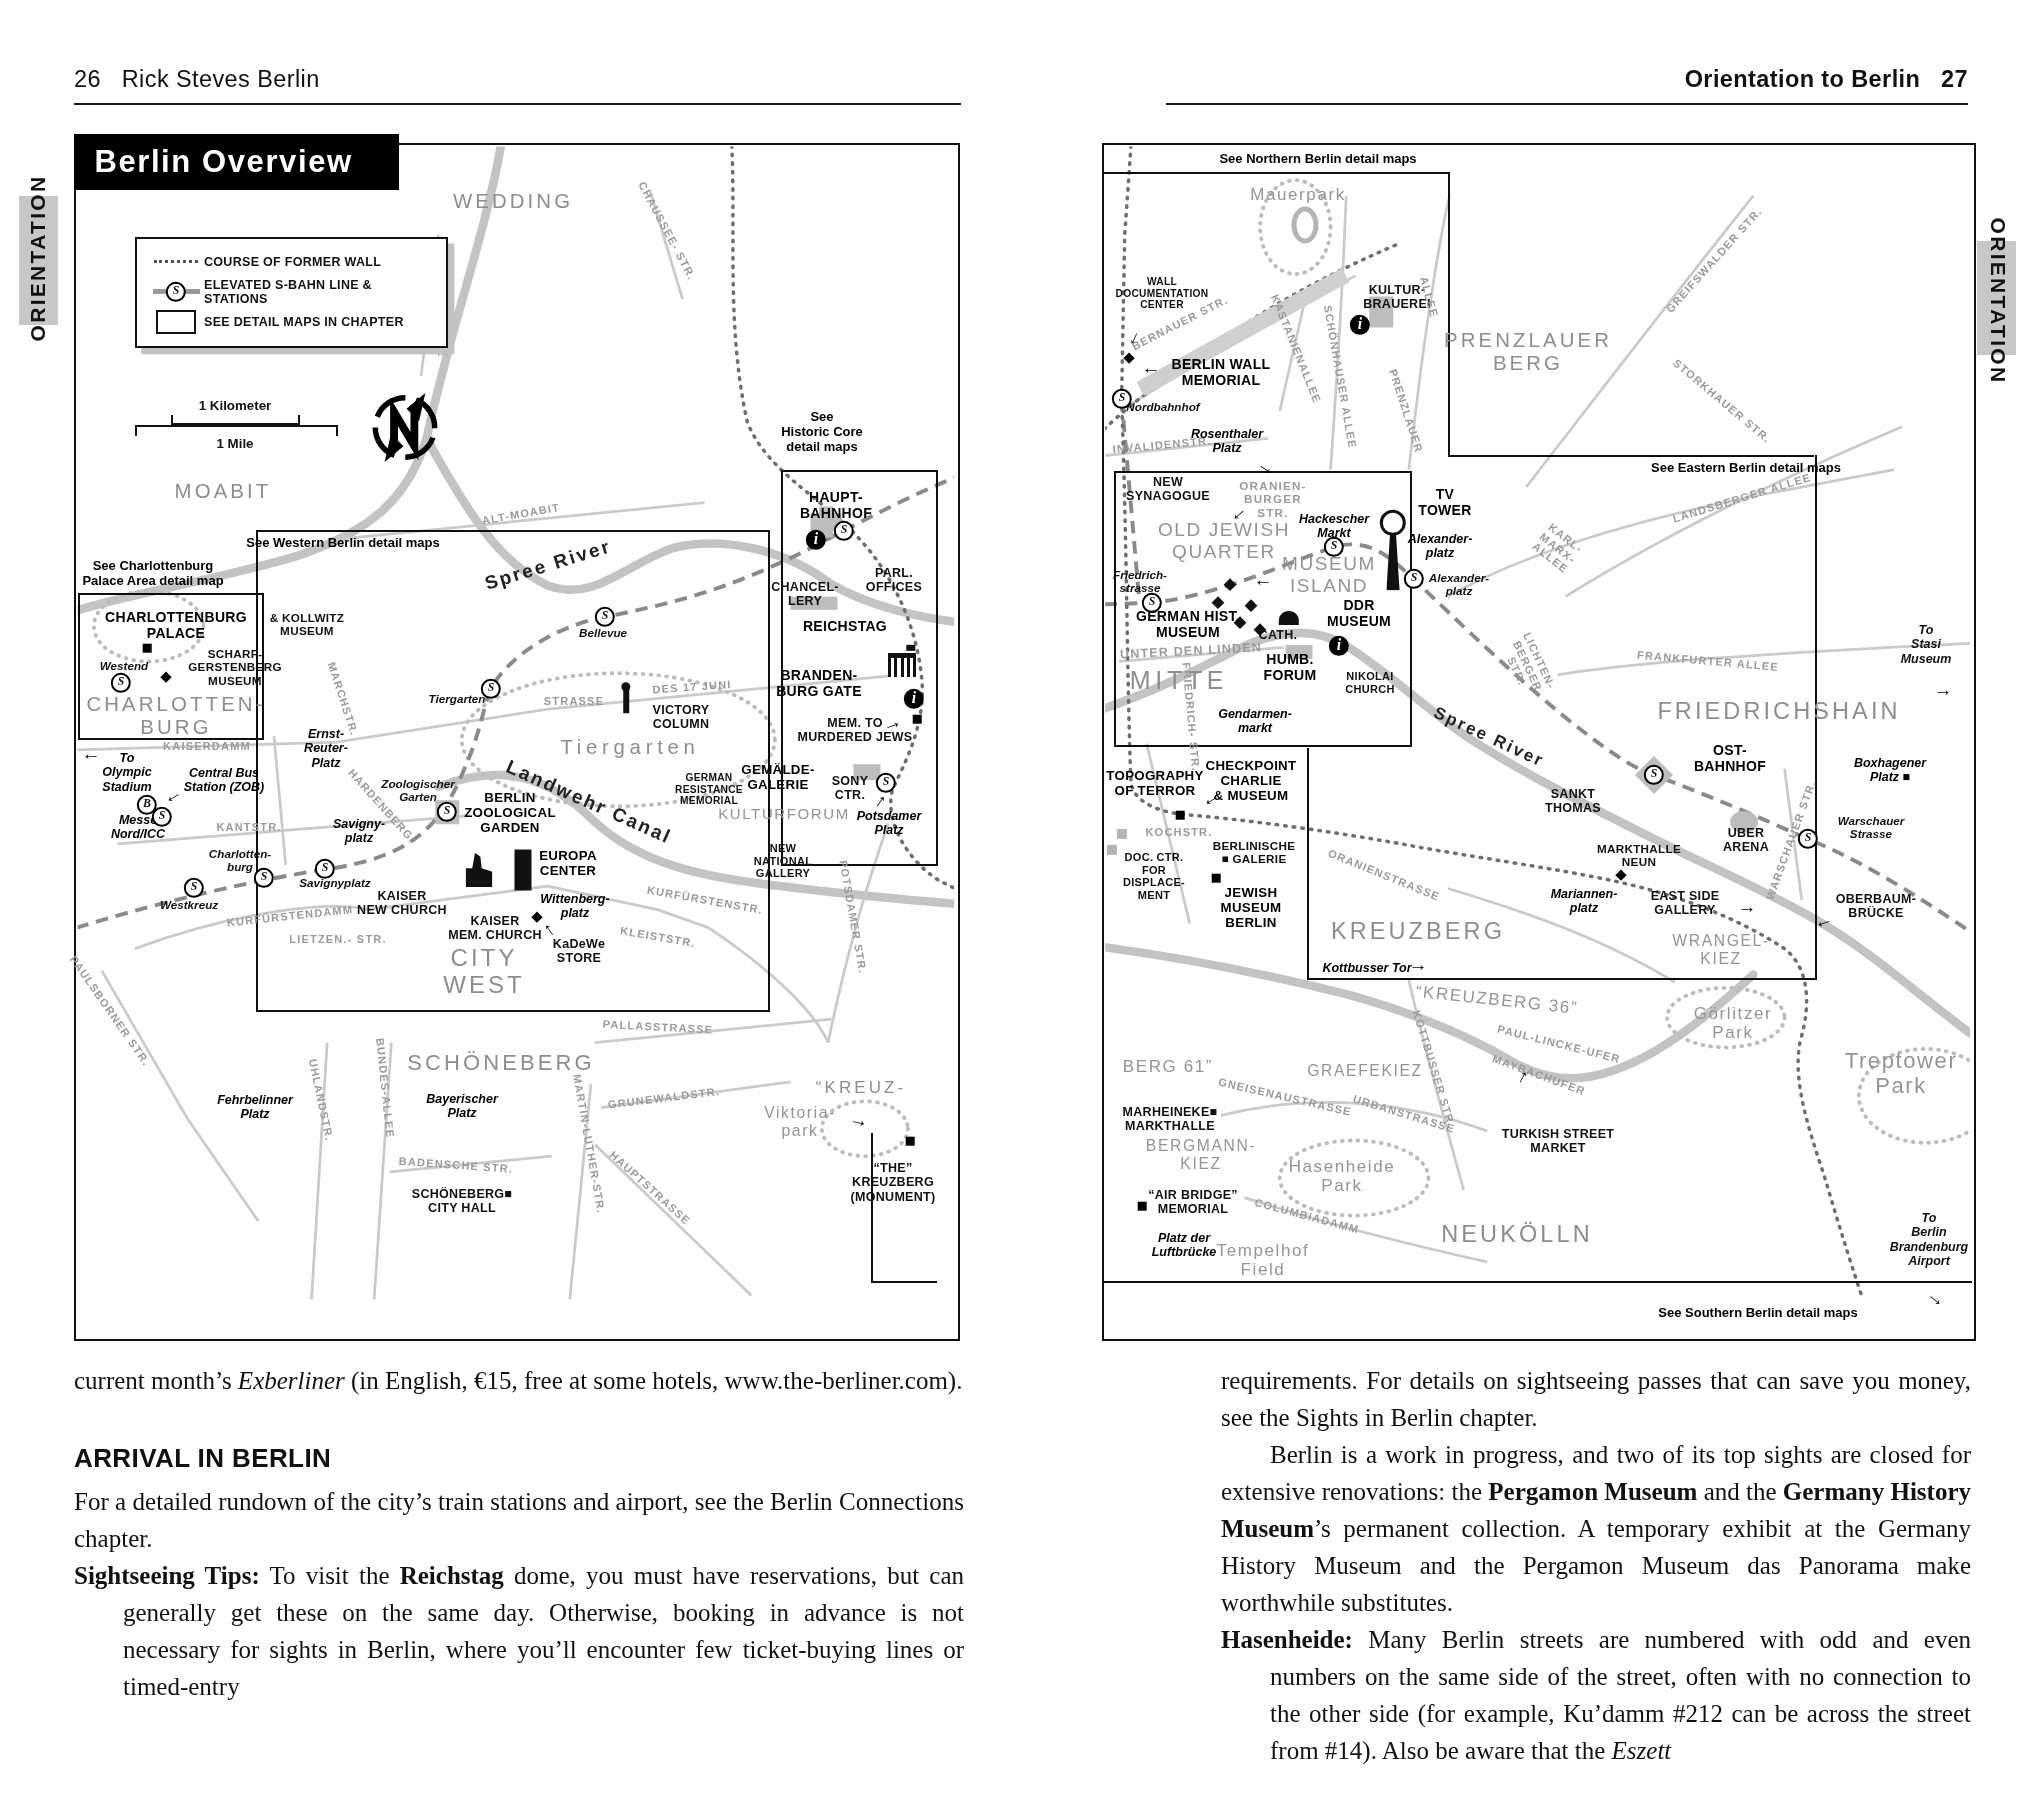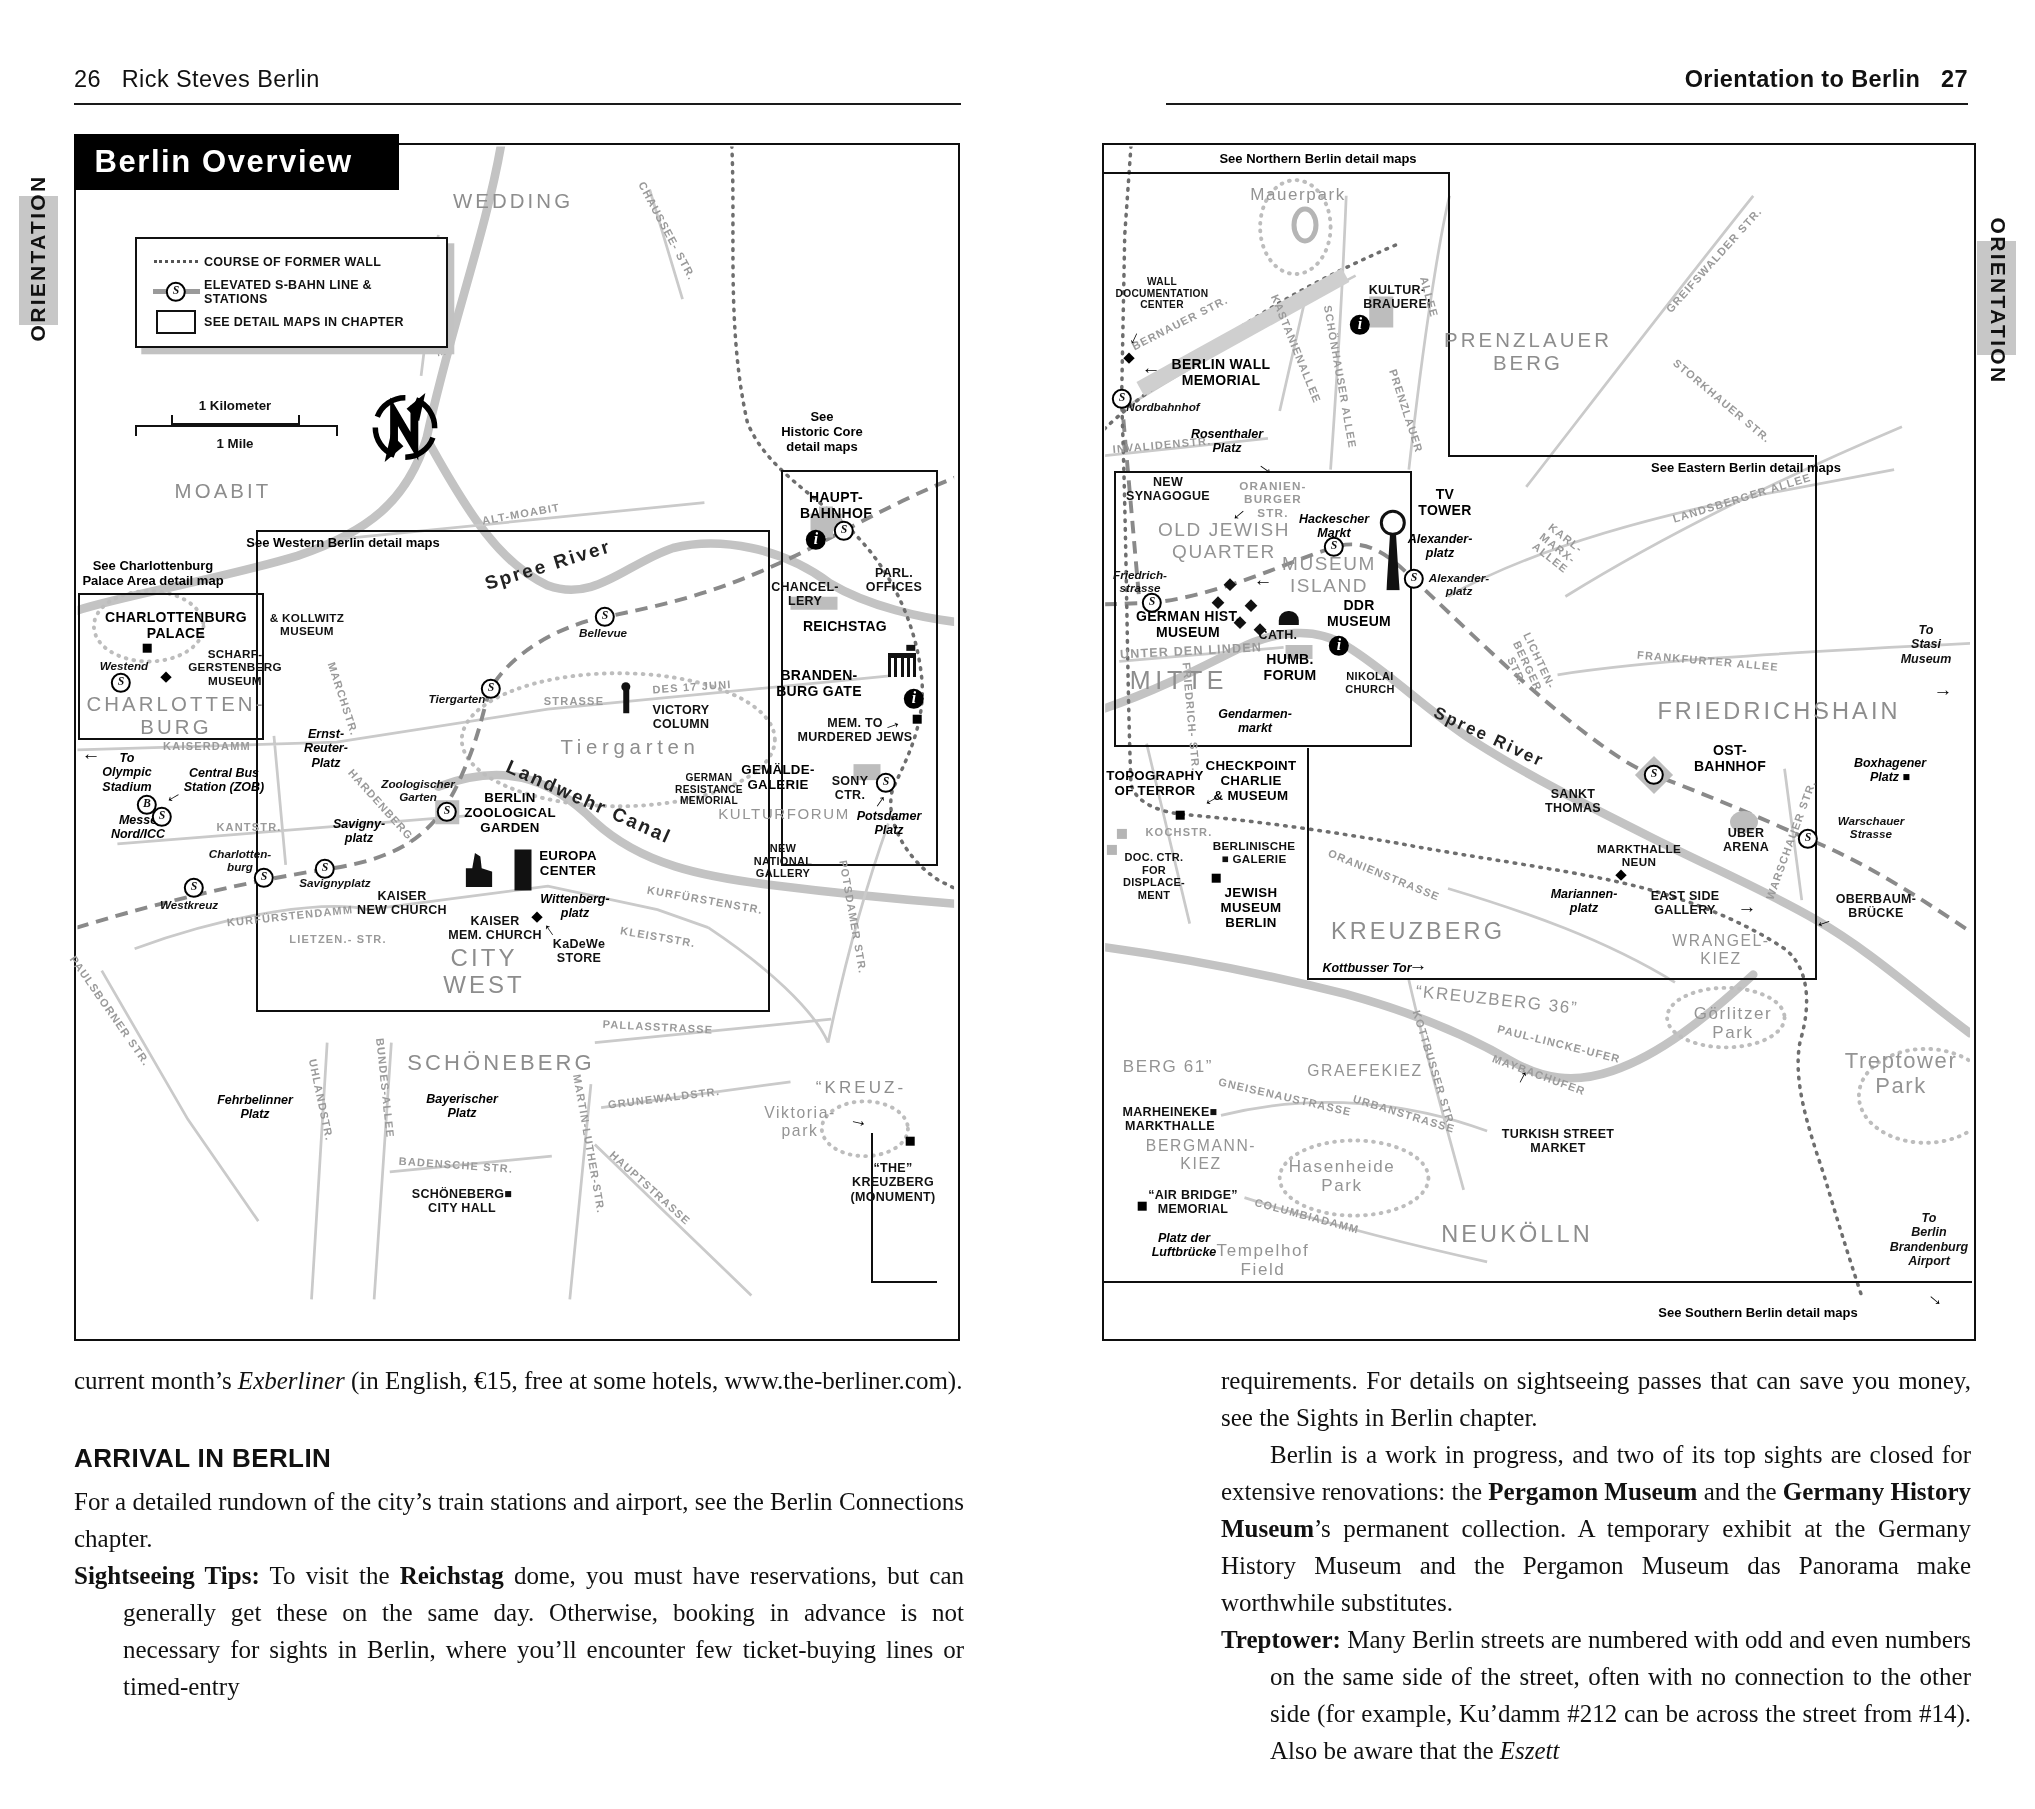--- a/index.html
+++ b/index.html
@@ -513,15 +513,15 @@
 
 <div class="col" style="left:74px;top:1362px;width:890px">
   <p>current month’s <i>Exberliner</i> (in English, €15, free at some hotels, www.the-berliner.com).</p>
   <h3>ARRIVAL IN BERLIN</h3>
   <p>For a detailed rundown of the city’s train stations and airport, see the Berlin Connections chapter.</p>
   <p class="hang"><b>Sightseeing Tips:</b> To visit the <b>Reichstag</b> dome, you must have reservations, but can generally get these on the same day. Otherwise, booking in advance is not necessary for sights in Berlin, where you’ll encounter few ticket-buying lines or timed-entry</p>
 </div>
 <div class="col" style="left:1172px;top:1362px;width:799px">
   <p style="padding-left:49px">requirements. For details on sightseeing passes that can save you money, see the Sights in Berlin chapter.</p>
   <p class="ind" style="padding-left:49px">Berlin is a work in progress, and two of its top sights are closed for extensive renovations: the <b>Pergamon Museum</b> and the <b>Germany History Museum</b>’s permanent collection. A temporary exhibit at the Germany History Museum and the Pergamon Museum das Panorama make worthwhile substitutes.</p>
-  <p class="hang" style="margin-left:49px"><b>Treptower:</b> Many Berlin streets are numbered with odd and even numbers on the same side of the street, often with no connection to the other side (for example, Ku’damm #212 can be across the street from #14). Also be aware that the <i>Eszett</i></p>
+  <p class="hang" style="margin-left:49px"><b>Hasenheide:</b> Many Berlin streets are numbered with odd and even numbers on the same side of the street, often with no connection to the other side (for example, Ku’damm #212 can be across the street from #14). Also be aware that the <i>Eszett</i></p>
 </div>
 
 
 </body></html>

